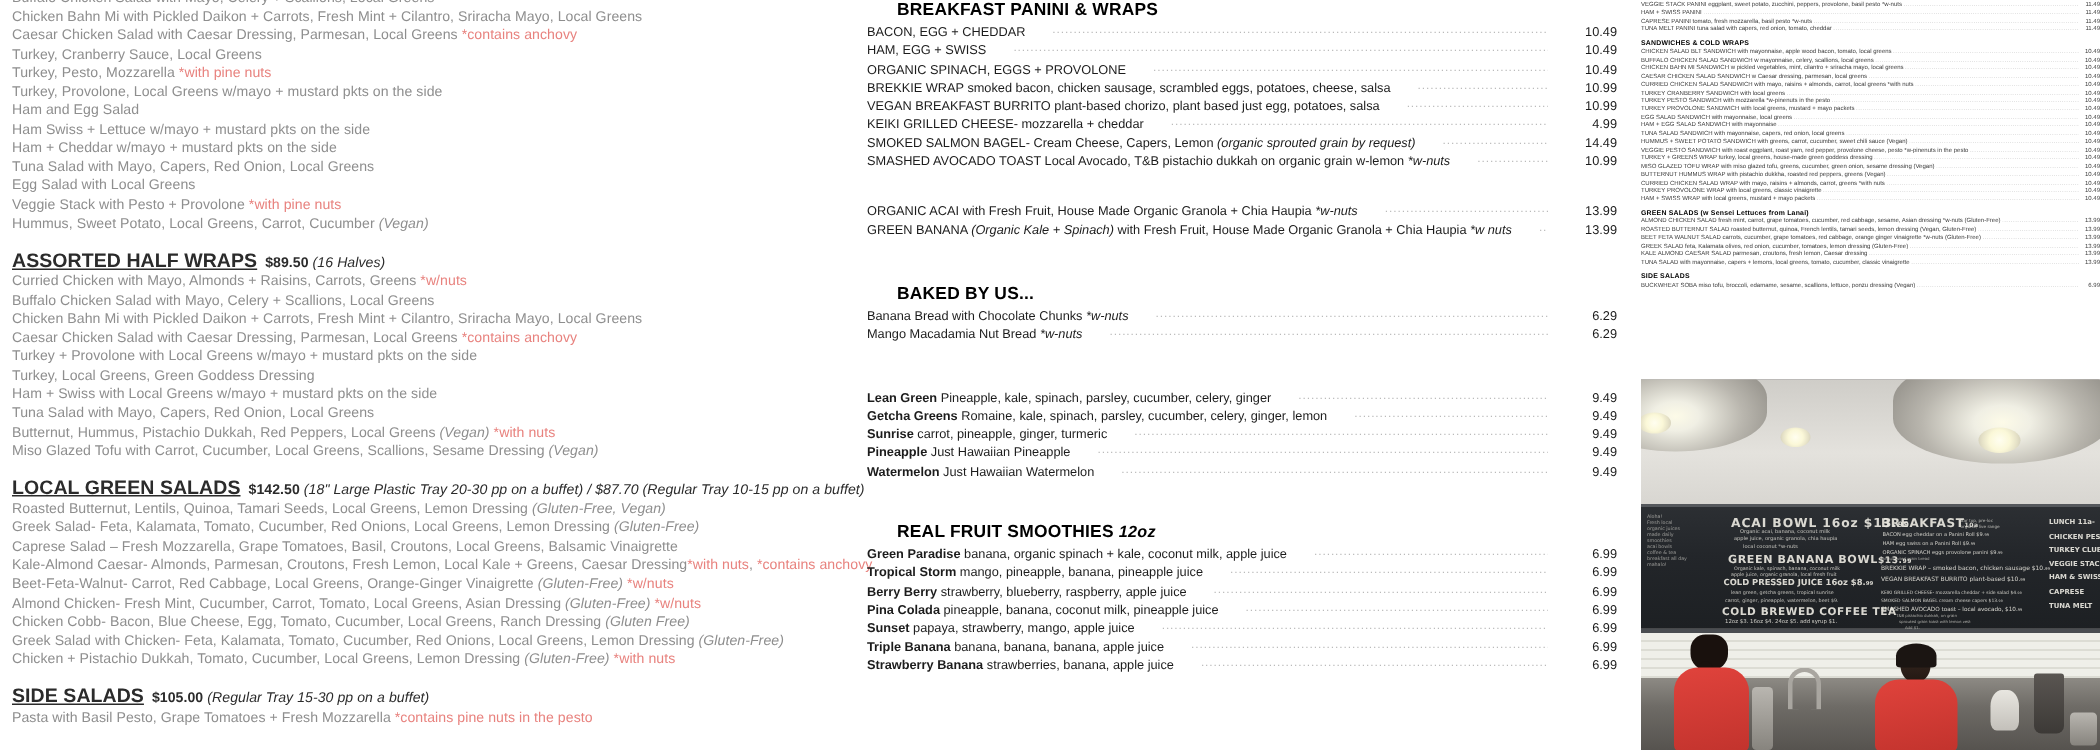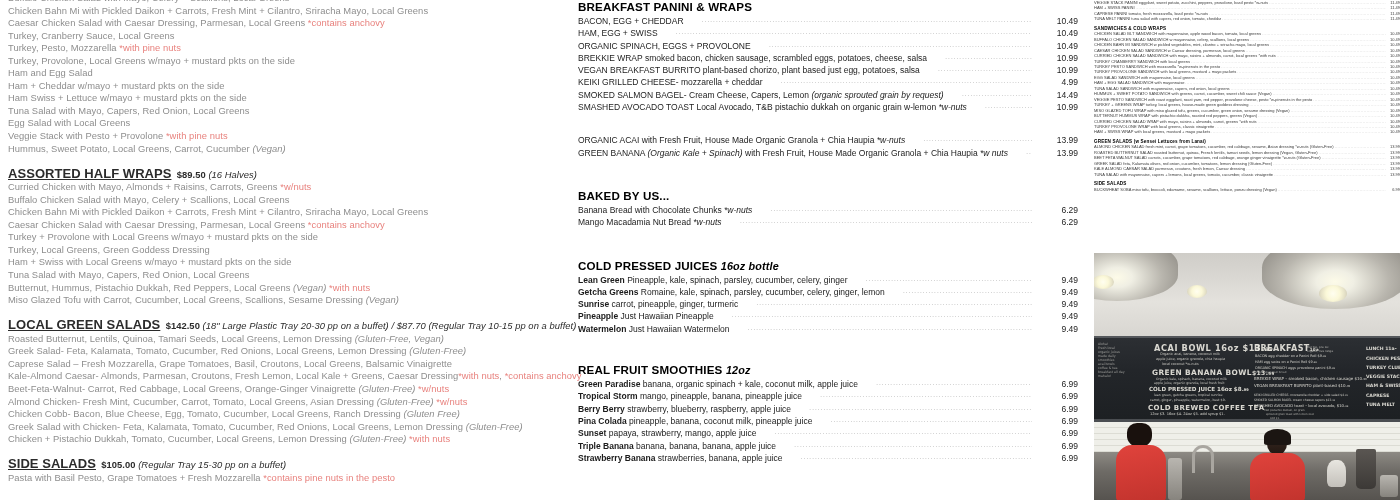--- a/index.html
+++ b/index.html
@@ -38,20 +38,21 @@
   #center-col {
     position: absolute; left: 578px; top: 0px; width: 500px; height: 500px;
     color: #111;
   }
   .c-sec-title {
     font-weight: bold;
     font-size: 11.6px;
     letter-spacing: 0.15px;
     color: #000;
     margin-bottom: 2px;
+    margin-left: 20px;
   }
   .c-sec-title .sub { font-style: italic; font-weight: bold; font-size: 10.8px; }
   .c-sec-title .subnote { font-style: italic; font-weight: bold; font-size: 9.8px; }
   .c-item {
     display: flex; align-items: flex-end;
     font-size: 8.5px;
     line-height: 12.3px;
     color: #1c1c1c;
     white-space: nowrap;
     overflow: hidden;
@@ -190,22 +191,22 @@
 <div id="page">
 
   <div id="left-col">
       <div class="lrow">Buffalo Chicken Salad with Mayo, Celery + Scallions, Local Greens</div>
       <div class="lrow">Chicken Bahn Mi with Pickled Daikon + Carrots, Fresh Mint + Cilantro, Sriracha Mayo, Local Greens</div>
       <div class="lrow">Caesar Chicken Salad with Caesar Dressing, Parmesan, Local Greens <span class="warn">*contains anchovy</span></div>
       <div class="lrow">Turkey, Cranberry Sauce, Local Greens</div>
       <div class="lrow">Turkey, Pesto, Mozzarella <span class="warn">*with pine nuts</span></div>
       <div class="lrow">Turkey, Provolone, Local Greens w/mayo + mustard pkts on the side</div>
       <div class="lrow">Ham and Egg Salad</div>
+      <div class="lrow">Ham Swiss + Lettuce w/mayo + mustard pkts on the side</div>
       <div class="lrow">Ham + Cheddar w/mayo + mustard pkts on the side</div>
-      <div class="lrow">Ham Swiss + Lettuce w/mayo + mustard pkts on the side</div>
       <div class="lrow">Tuna Salad with Mayo, Capers, Red Onion, Local Greens</div>
       <div class="lrow">Egg Salad with Local Greens</div>
       <div class="lrow">Veggie Stack with Pesto + Provolone <span class="warn">*with pine nuts</span></div>
       <div class="lrow">Hummus, Sweet Potato, Local Greens, Carrot, Cucumber <span class="ital">(Vegan)</span></div>
       <div class="gap"></div>
       <div class="lrow"><span class="lhead">ASSORTED HALF WRAPS</span>&nbsp;&nbsp;<span class="lprice">$89.50</span> <span class="lnote">(16 Halves)</span></div>
       <div class="lrow">Curried Chicken with Mayo, Almonds + Raisins, Carrots, Greens <span class="warn">*w/nuts</span></div>
       <div class="lrow">Buffalo Chicken Salad with Mayo, Celery + Scallions, Local Greens</div>
       <div class="lrow">Chicken Bahn Mi with Pickled Daikon + Carrots, Fresh Mint + Cilantro, Sriracha Mayo, Local Greens</div>
       <div class="lrow">Caesar Chicken Salad with Caesar Dressing, Parmesan, Local Greens <span class="warn">*contains anchovy</span></div>
@@ -290,21 +291,20 @@
         <span class="nm">Banana Bread with Chocolate Chunks <i>*w-nuts</i></span>
         <span class="dots">....................................................................................................................................................................................................................................................................</span>
         <span class="pr">6.29</span>
       </div>
       <div class="c-item">
         <span class="nm">Mango Macadamia Nut Bread <i>*w-nuts</i></span>
         <span class="dots">....................................................................................................................................................................................................................................................................</span>
         <span class="pr">6.29</span>
       </div>
       <div style="height:30px"></div>
-      <div class="c-sec-title">COLD PRESSED JUICES <span class="sub">16oz bottle</span></div>
       <div class="c-item">
         <span class="nm"><b>Lean Green</b> Pineapple, kale, spinach, parsley, cucumber, celery, ginger</span>
         <span class="dots">....................................................................................................................................................................................................................................................................</span>
         <span class="pr">9.49</span>
       </div>
       <div class="c-item">
         <span class="nm"><b>Getcha Greens</b> Romaine, kale, spinach, parsley, cucumber, celery, ginger, lemon</span>
         <span class="dots">....................................................................................................................................................................................................................................................................</span>
         <span class="pr">9.49</span>
       </div>

